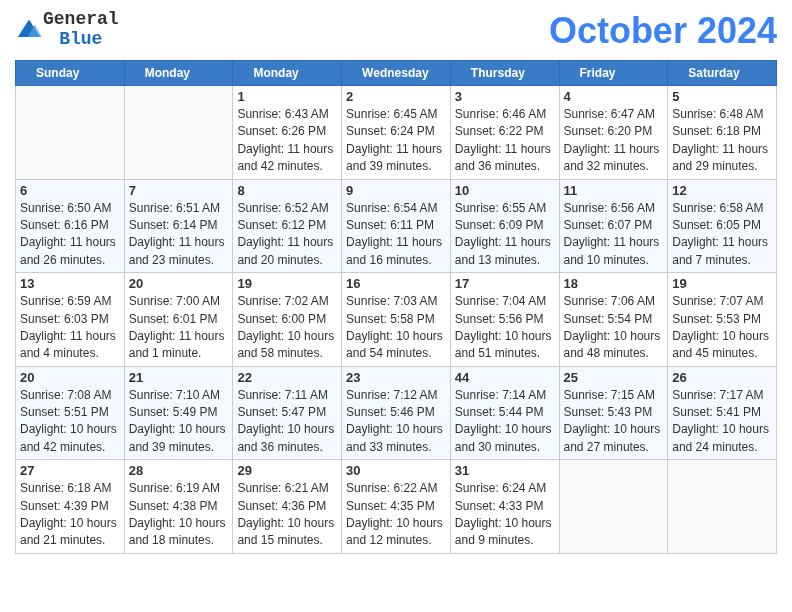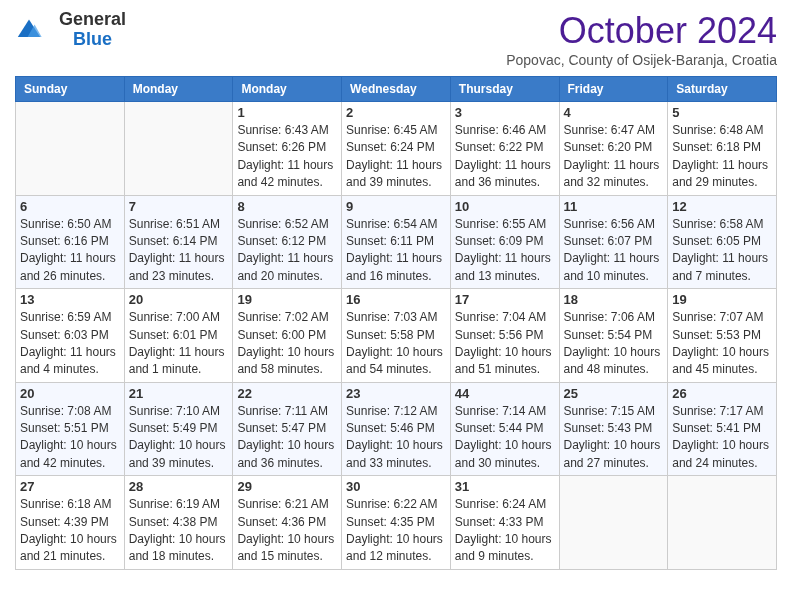--- a/index.html
+++ b/index.html
@@ -12,21 +12,22 @@
     }
     .header {
       display: flex;
       justify-content: space-between;
       align-items: flex-start;
       margin-bottom: 8px;
     }
     .logo {
       display: flex;
       align-items: center;
-      gap: 16px;
+      gap: 0;
+      font-family: Liberation Mono, monospace;
     }
     .logo-text {
       display: flex;
       flex-direction: column;
       line-height: 1.1;
     }
     .logo-general {
       font-size: 18px;
       font-weight: bold;
       color: #333;
@@ -39,38 +40,38 @@
     }
     .logo-icon {
       width: 28px;
       height: 28px;
     }
     .title-section {
       text-align: right;
     }
     .month-title {
       font-size: 36px;
-      font-weight: normal;
-      color: #4c1d95;
+      font-weight: bold;
+      color: #3b82f6;
     }
     .subtitle {
       font-size: 14px;
       color: #555;
     }
     .calendar {
       width: 100%;
       border-collapse: collapse;
       table-layout: fixed;
     }
     .calendar th {
       background: #3a7bc8;
       color: #fff;
       font-size: 12px;
       font-weight: bold;
-      padding: 5px 8px;
+      padding: 5px 20px;
       text-align: left;
       border: 1px solid #2a6ab8;
     }
     .calendar td {
       border: 1px solid #ccc;
       vertical-align: top;
       padding: 3px 4px;
       height: 90px;
       font-size: 10px;
       color: #333;
@@ -107,21 +108,20 @@
       <polygon points="20,5 36,30 4,30" fill="#1a6fc4"></polygon>
       <polygon points="28,12 38,30 18,30" fill="#4a9ee8" opacity="0.7"></polygon>
     </svg>
     <div class="logo-text">
       <span class="logo-general">General</span>
       <span class="logo-blue">Blue</span>
     </div>
   </div>
   <div class="title-section">
     <div class="month-title">October 2024</div>
-    <div class="subtitle">Popovac, County of Osijek-Baranja, Croatia</div>
   </div>
 </div>
 
 <table class="calendar">
   <thead>
     <tr>
     <th>Sunday</th>
         <th>Monday</th>
         <th>Monday</th>
         <th>Wednesday</th>

